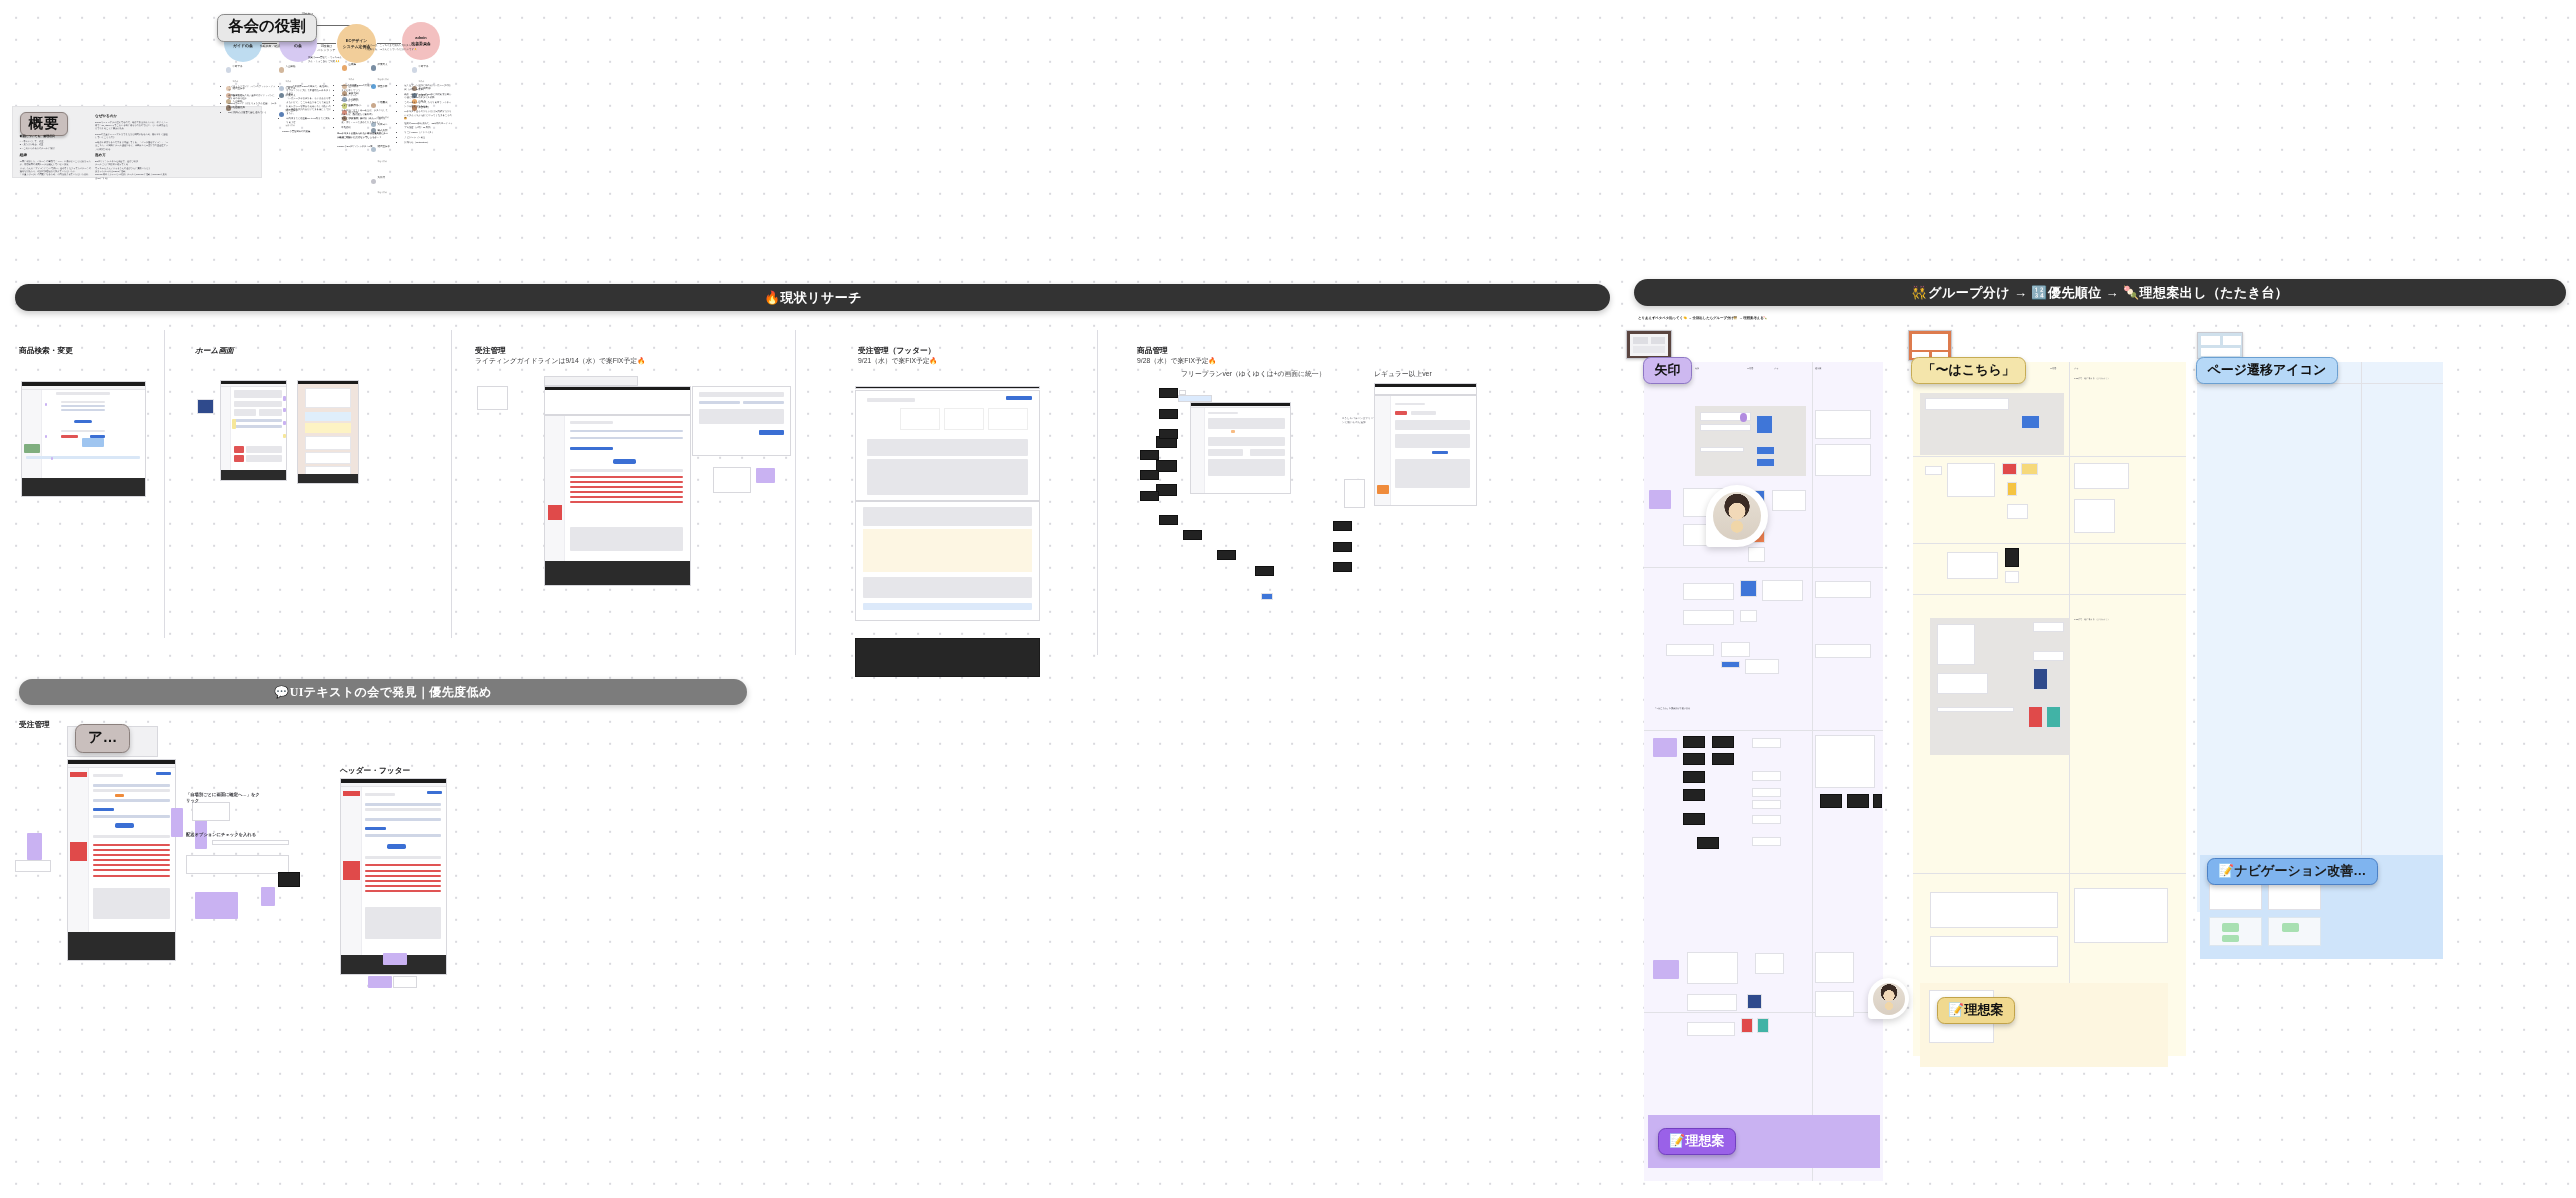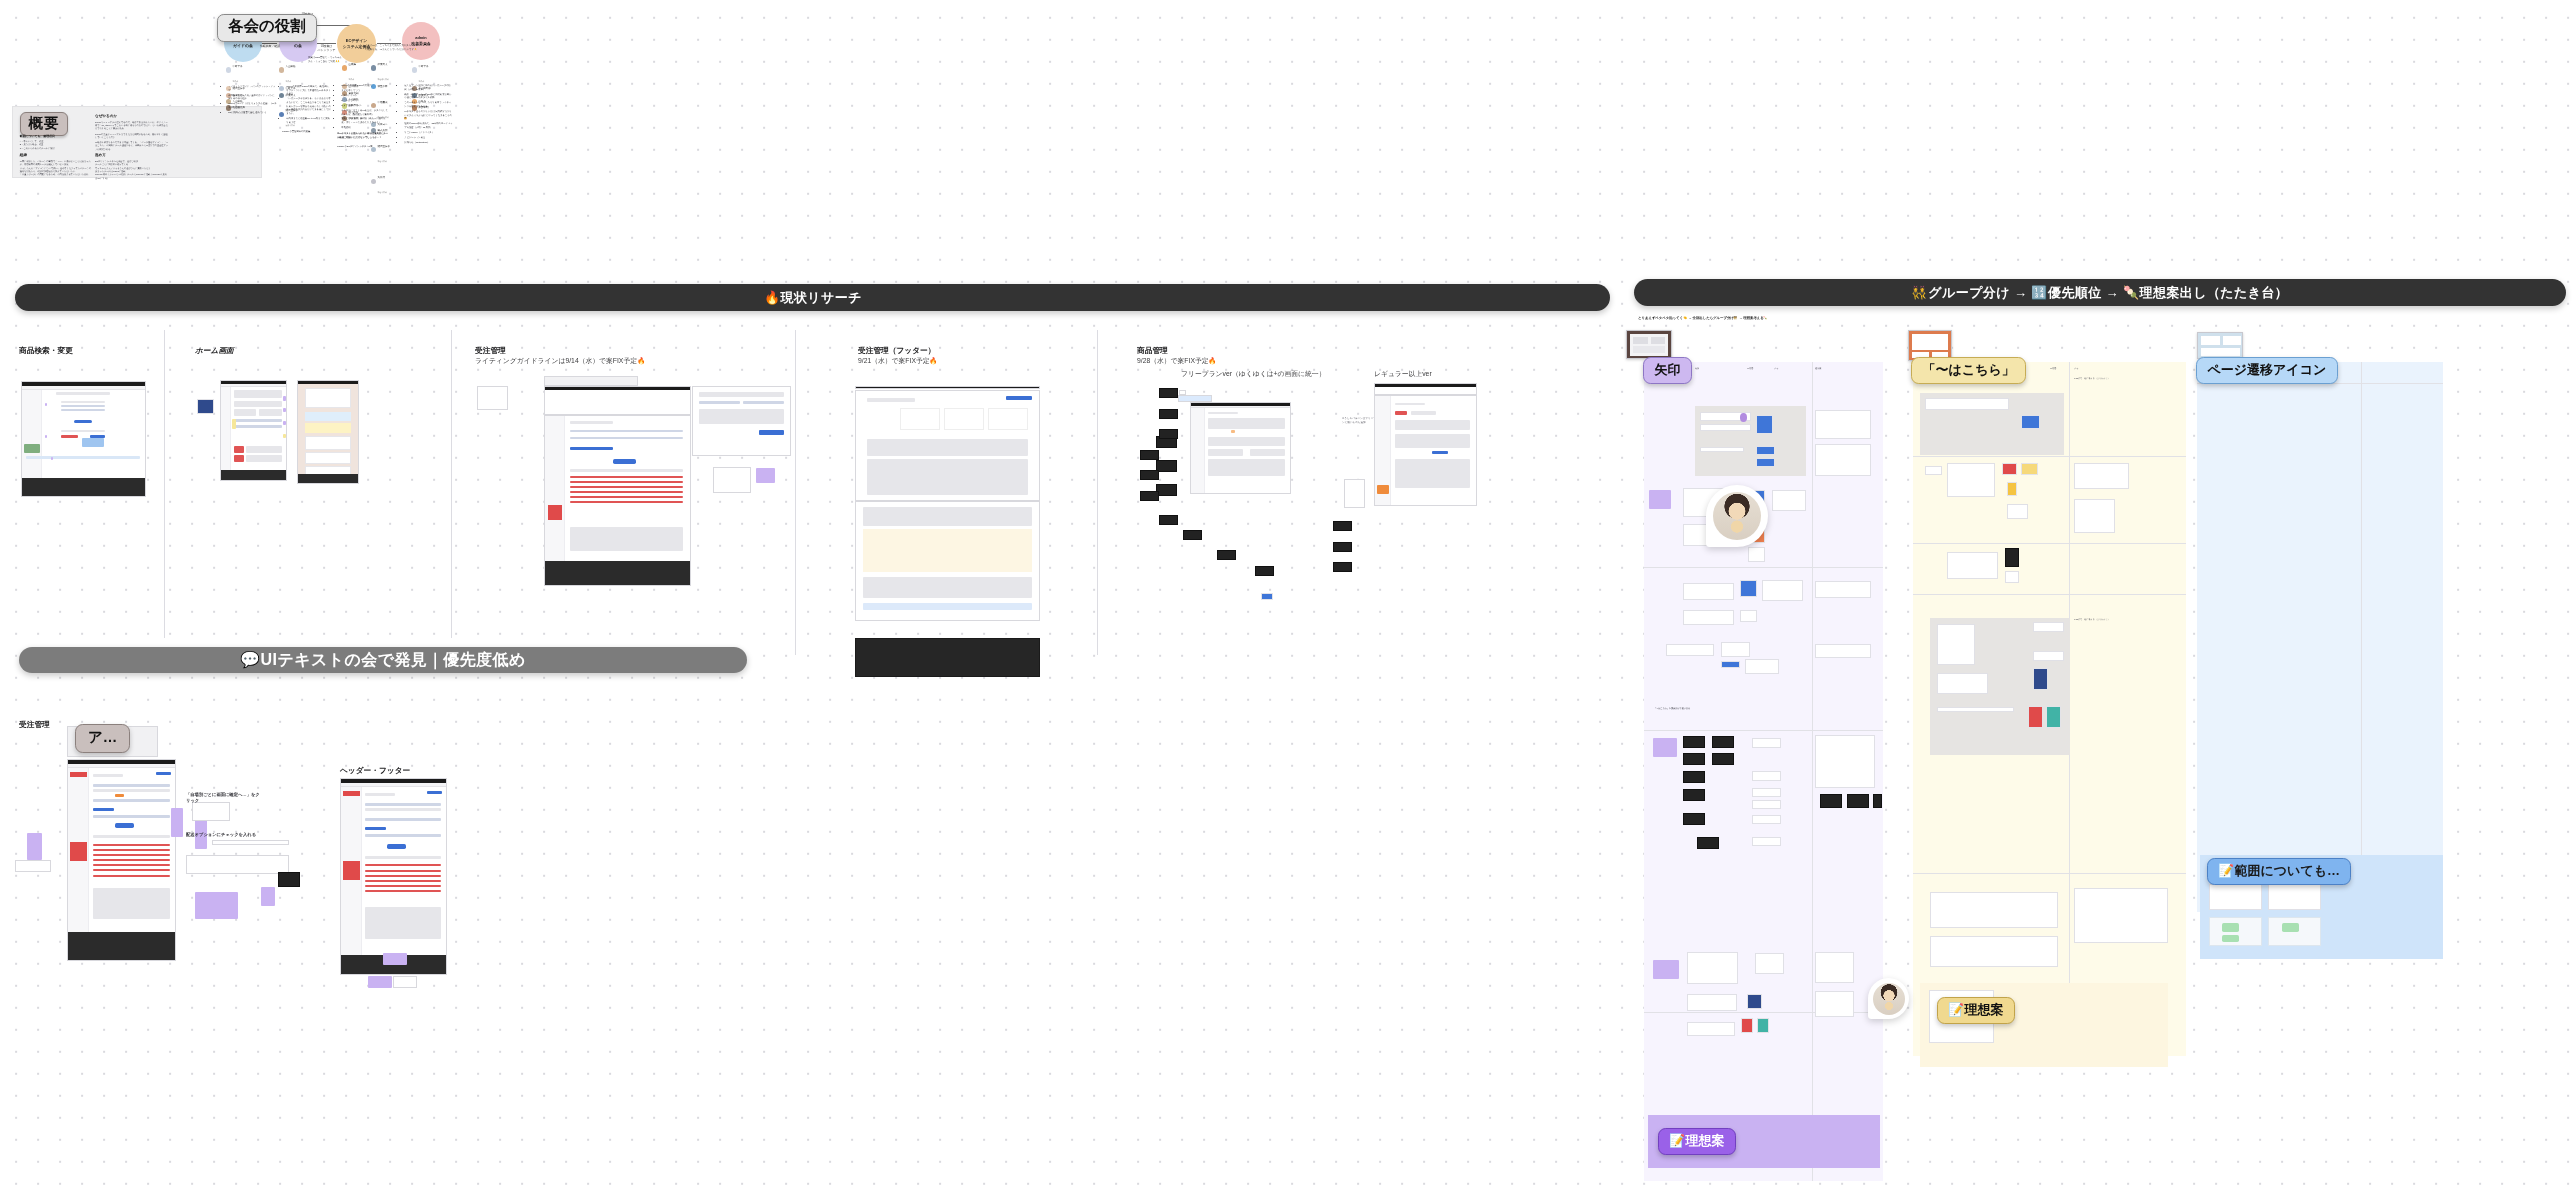--- a/index.html
+++ b/index.html
@@ -380,21 +380,21 @@
       <li>理想のadmin像を決めて、23年頃のロードマップを設定（メ切：12月頃）</li>
       <li>すごいadmin（アドバイス）</li>
       <li>ナビゲーション改善</li>
       <li>お知らせ（Notification）</li>
     </ul>
   </div>
 
   <div class="banner dark" style="left:15.4px; top:284px; width:1595px; height:27px; font-size:13px;">
     <span>🔥現状リサーチ</span>
   </div>
-  <div class="banner gray" style="left:19px; top:647px; width:728px; height:26px; font-size:16px;">
+  <div class="banner gray" style="left:19px; top:679px; width:728px; height:26px; font-size:12px;font-family:Liberation Serif, serif;">
     <span>💬UIテキストの会で発見｜優先度低め</span>
   </div>
   <div class="banner dark" style="left:1634px; top:279px; width:932px; height:27px; font-size:13px;">
     <span>👯グループ分け → 🔢優先順位 → 🍡理想案出し（たたき台）</span>
   </div>
 
   <div class="abs" style="left:164px; top:330px; width:0.9px; height:308px; background:#dcdce2;"></div>
   <div class="abs" style="left:451px; top:330px; width:0.9px; height:308px; background:#dcdce2;"></div>
   <div class="abs" style="left:795px; top:330px; width:0.9px; height:325px; background:#dcdce2;"></div>
   <div class="abs" style="left:1097px; top:330px; width:0.9px; height:325px; background:#dcdce2;"></div>
@@ -820,21 +820,21 @@
     <div class="tinytxt" style="left:8.5px;top:5.1px;width:103px;"></div>
     <div class="mini-note" style="left:8.5px;top:29px;width:53px;height:26px;background:#fff;"></div>
     <div class="mini-note" style="left:68px;top:29px;width:53px;height:26px;background:#fff;"></div>
     <div class="abs" style="left:8.5px;top:62px;width:53px;height:29px;background:#f5f8fb;border:0.9px solid #dde6ee;"></div>
     <div class="abs" style="left:68px;top:62px;width:53px;height:29px;background:#f5f8fb;border:0.9px solid #dde6ee;"></div>
     <div class="abs" style="left:22px;top:68px;width:17px;height:8.5px;background:#a8e0b2;border-radius:1.7px;"></div>
     <div class="abs" style="left:22px;top:80px;width:17px;height:6.8px;background:#a8e0b2;border-radius:1.7px;"></div>
     <div class="abs" style="left:82px;top:68px;width:17px;height:8.5px;background:#a8e0b2;border-radius:1.7px;"></div>
   </div>
   <div class="tagpill blue2" style="left:2207px; top:858px;">
-    <span>📝範囲についても…</span>
+    <span>📝ナビゲーション改善…</span>
   </div>
 
   <div class="cursor" style="left:1706px; top:485px;">
     <div class="ph"></div>
   </div>
   <div class="cursor small" style="left:1868px; top:978px;">
     <div class="ph"></div>
   </div>
 
 </div>

